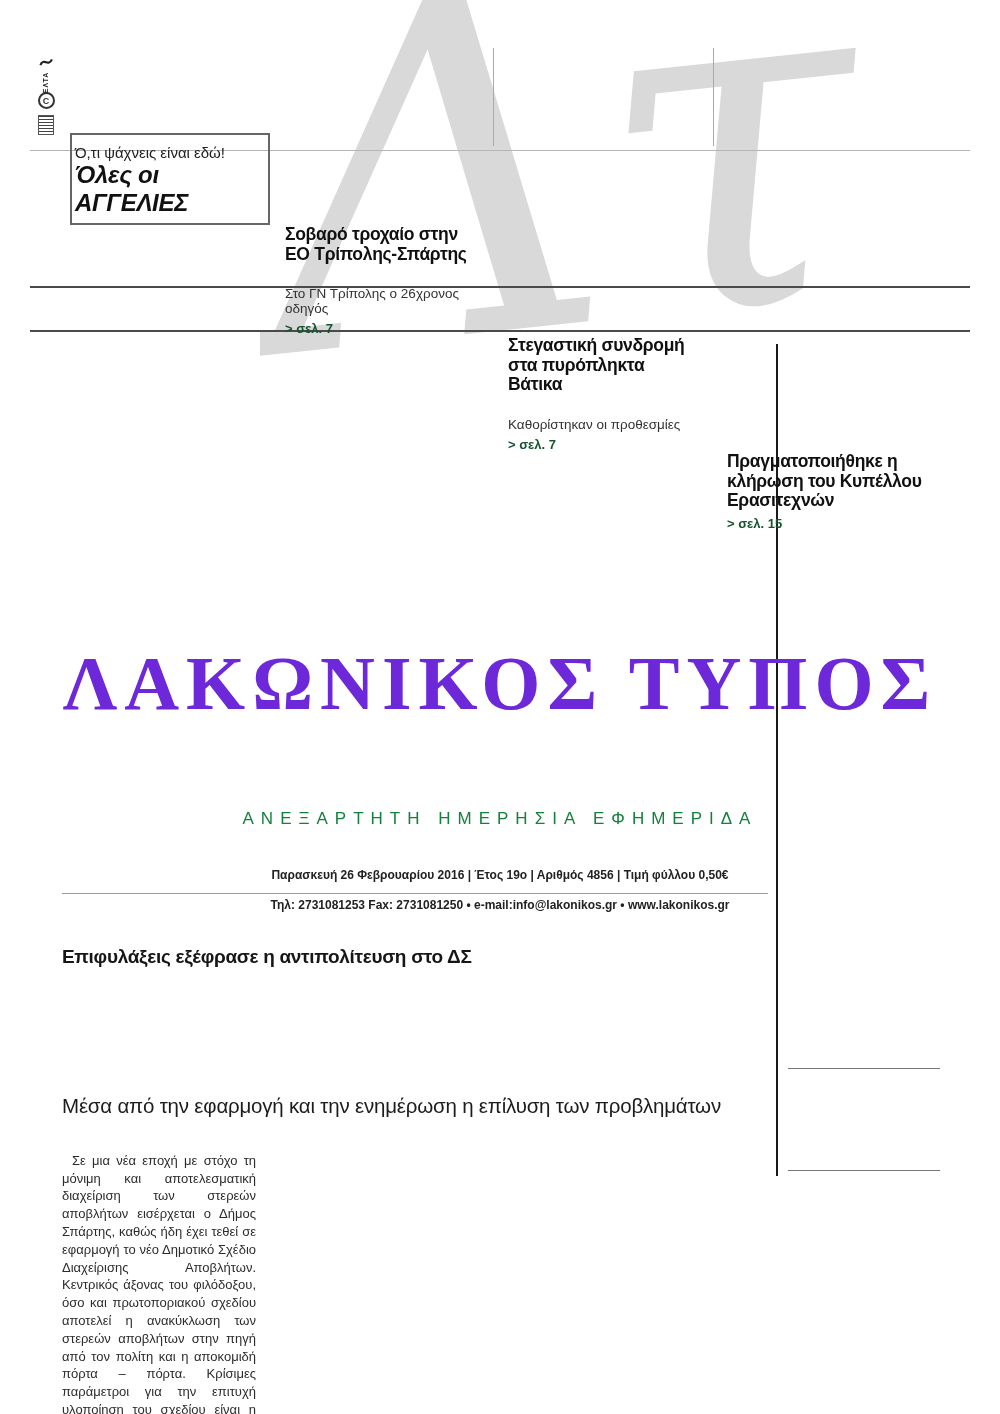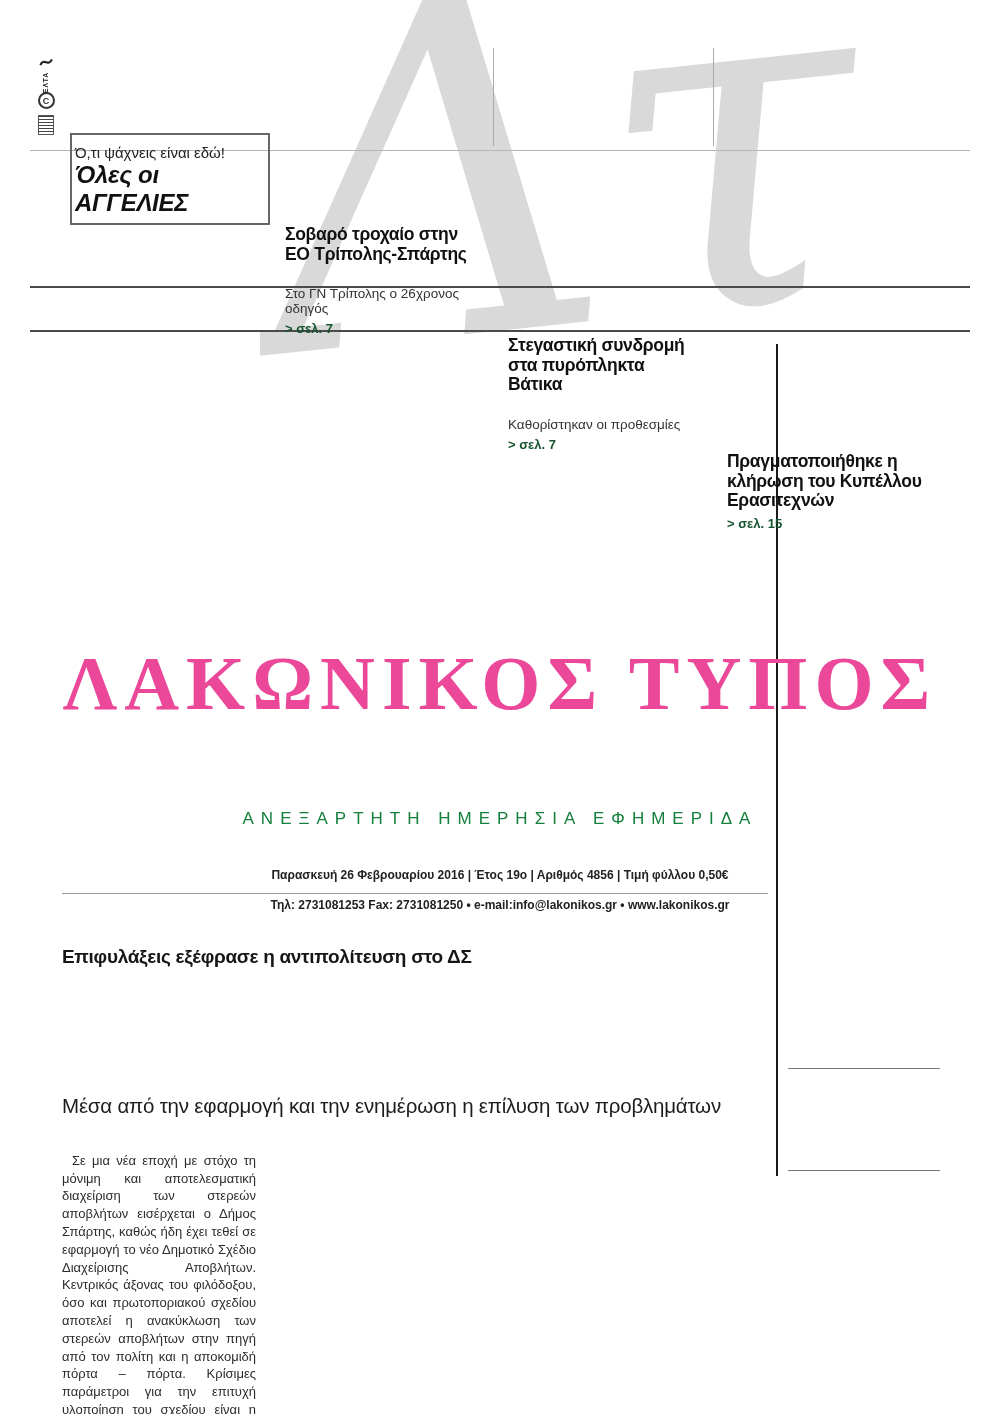--- a/index.html
+++ b/index.html
@@ -26,21 +26,21 @@
 
   .teaser { top:52px; }
   .teaser-title { font-size:17.5px; font-weight:700; line-height:1.12; color:#101010; letter-spacing:-0.3px; }
   .teaser-sub { font-size:13.5px; color:#333; margin-top:22px; }
   .teaser-page { font-size:13px; font-weight:700; margin-top:5px; color:#14532d; }
   .vdiv { top:48px; width:1px; height:98px; background:#aaa; }
 
   .rule-top { top:150px; left:30px; width:940px; height:1px; background:#b5b5b5; }
 
   
-  .masthead-title { top:166px; left:40px; width:920px; text-align:center; font-family:"Liberation Serif", serif; font-weight:700; font-size:76px; letter-spacing:7px; color:#ec4899; line-height:1; }
+  .masthead-title { top:166px; left:40px; width:920px; text-align:center; font-family:"Liberation Serif", serif; font-weight:700; font-size:76px; letter-spacing:7px; color:#6d28d9; line-height:1; }
   .masthead-sub { top:254px; left:60px; width:880px; text-align:center; font-size:17px; letter-spacing:7px; color:#15803d; }
   .rule-d1 { top:286px; left:30px; width:940px; height:2px; background:#4a4a4a; }
   .dateline { top:293px; left:60px; width:880px; text-align:center; font-size:12px; font-weight:700; color:#222; }
   .contact  { top:309px; left:60px; width:880px; text-align:center; font-size:12px; font-weight:700; color:#222; }
   .rule-d2 { top:330px; left:30px; width:940px; height:2px; background:#4a4a4a; }
 
   
   .kicker { left:62px; top:343px; font-size:19px; font-weight:600; color:#161616; letter-spacing:-0.3px; }
   .headline { left:62px; top:366px; width:712px; font-size:45px; font-weight:800; line-height:1.0; letter-spacing:-2px; color:#0c0c0c; }
   .lead-sub { left:62px; top:469px; font-size:20.5px; color:#1c1c1c; letter-spacing:-0.2px; }

